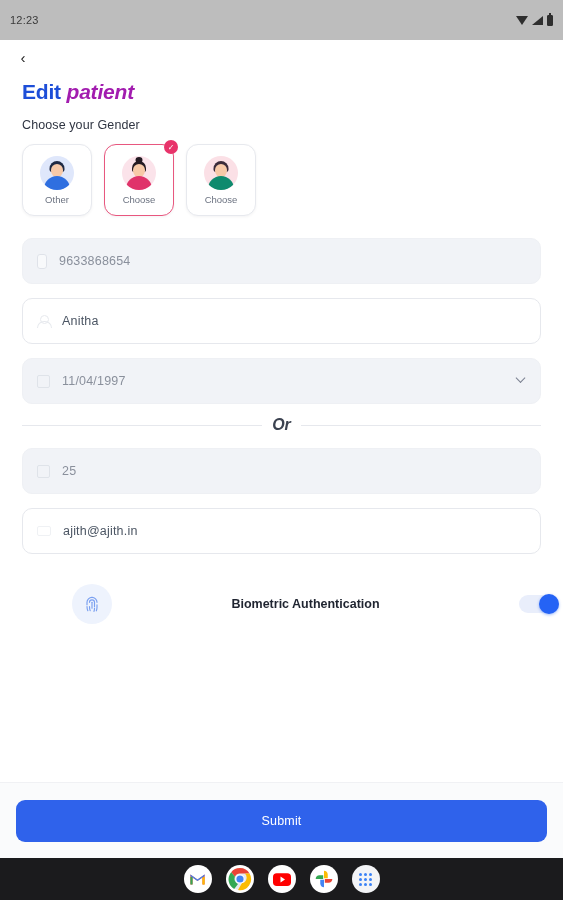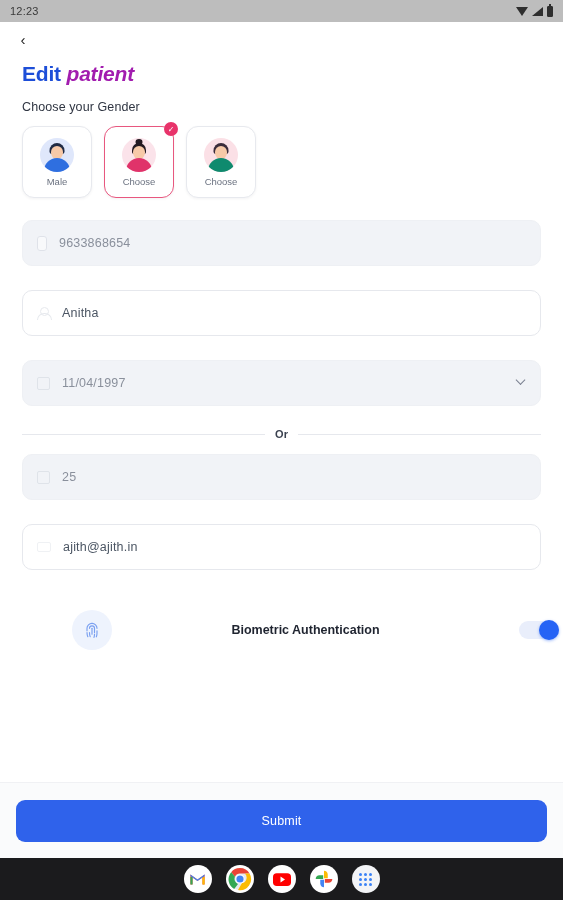--- a/index.html
+++ b/index.html
@@ -6,21 +6,21 @@
   html, body {
     width: 563px; height: 900px;
     font-family: "Liberation Sans", sans-serif;
     background: #ffffff;
     overflow: hidden;
   }
   .screen { position: relative; width: 563px; height: 900px; background:#fff; }
 
   
   .statusbar{
-    height:22px; background:#bdbdbd; display:flex; align-items:center;
+    height:40px; background:#bdbdbd; display:flex; align-items:center;
     justify-content:space-between; padding:0 10px;
   }
   .status-time{ font-size:11px; color:#3a3a3a; letter-spacing:.2px; }
   .status-icons{ display:flex; align-items:center; gap:4px; }
   .ic-wifi{ width:12px; height:9px; position:relative; }
   .ic-wifi:before{
     content:""; position:absolute; left:0; top:0; width:0;height:0;
     border-left:6px solid transparent; border-right:6px solid transparent;
     border-top:9px solid #2e2e2e;
   }
@@ -80,21 +80,21 @@
   .other .av-body{ background:#0f8a6e; }
   .badge-check{
     position:absolute; top:-5px; right:-5px; width:14px;height:14px;border-radius:50%;
     background:#e8336a; color:#fff; font-size:8px; display:flex;align-items:center;justify-content:center;
   }
 
   
   .form{ padding:22px 22px 0 22px; }
   .field{
     height:46px; border-radius:10px; display:flex; align-items:center;
-    padding:0 14px; margin-bottom:24px; position:relative;
+    padding:0 14px; margin-bottom:14px; position:relative;
   }
   .field.filled{ background:#f1f3f7; border:1px solid #eef0f4; }
   .field.plain{ background:#fff; border:1px solid #e6e8ed; }
   .fi{ width:14px;height:16px; margin-right:12px; flex:0 0 auto; opacity:.5; }
   .fi-phone{ border:1.5px solid #ced3dc; border-radius:3px; width:10px;height:15px; background:#fff; }
   .fi-user{ position:relative; width:13px;height:15px; }
   .fi-user:before{content:"";position:absolute;top:1px;left:3px;width:7px;height:7px;border-radius:50%;border:1.5px solid #ced3dc;}
   .fi-user:after{content:"";position:absolute;bottom:1px;left:0;width:13px;height:6px;border-radius:7px 7px 0 0;border:1.5px solid #ced3dc;border-bottom:none;}
   .fi-cal{ width:13px;height:13px;border:1.5px solid #ced3dc;border-radius:2px; }
   .fi-mail{ width:14px;height:10px;border:1.5px solid #dfe3ea;border-radius:2px; }
@@ -102,21 +102,21 @@
   .field.plain .fval{ color:#4b5563; }
   .chev{
     position:absolute; right:16px; top:50%; transform:translateY(-50%) rotate(45deg);
     width:7px;height:7px; border-right:1.6px solid #7b8191; border-bottom:1.6px solid #7b8191;
     margin-top:-3px;
   }
 
   
   .or-row{ display:flex; align-items:center; gap:10px; margin:-2px 0 14px 0; }
   .or-line{ flex:1; height:1px; background:#e6e8ed; }
-  .or-text{ font-size:11px; color:#3b4250; font-weight:600; }
+  .or-text{ font-size:16px; font-style:italic; color:#3b4250; font-weight:600; }
 
   
   .biorow{ display:flex; align-items:center; padding:16px 4px 0 22px; }
   .bio-ico{
     width:40px;height:40px;border-radius:50%;background:#eef3fd;
     display:flex;align-items:center;justify-content:center; margin-left:50px;
   }
   .bio-label{ flex:1; text-align:center; font-size:12.5px; color:#1f2430; font-weight:600; margin-left:-20px;}
   .toggle{
     width:40px;height:18px;border-radius:10px;background:#e9eefb; position:relative; cursor:pointer;
@@ -175,21 +175,21 @@
   <div class="section-label">Choose your Gender</div>
 
   <div class="gender-row">
 
     <div class="gcard male">
       <div class="avatar av-male">
         <span class="av-hair"></span>
           <span class="av-face"></span>
           <span class="av-body"></span>
       </div>
-      <div class="glabel">Male</div>
+      <div class="glabel">Other</div>
     </div>
 
     <div class="gcard female selected">
       <div class="badge-check">✓</div>
       <div class="avatar av-female">
         <span class="av-bun"></span>
           <span class="av-hair"></span>
           <span class="av-face"></span>
           <span class="av-body"></span>
       </div>

